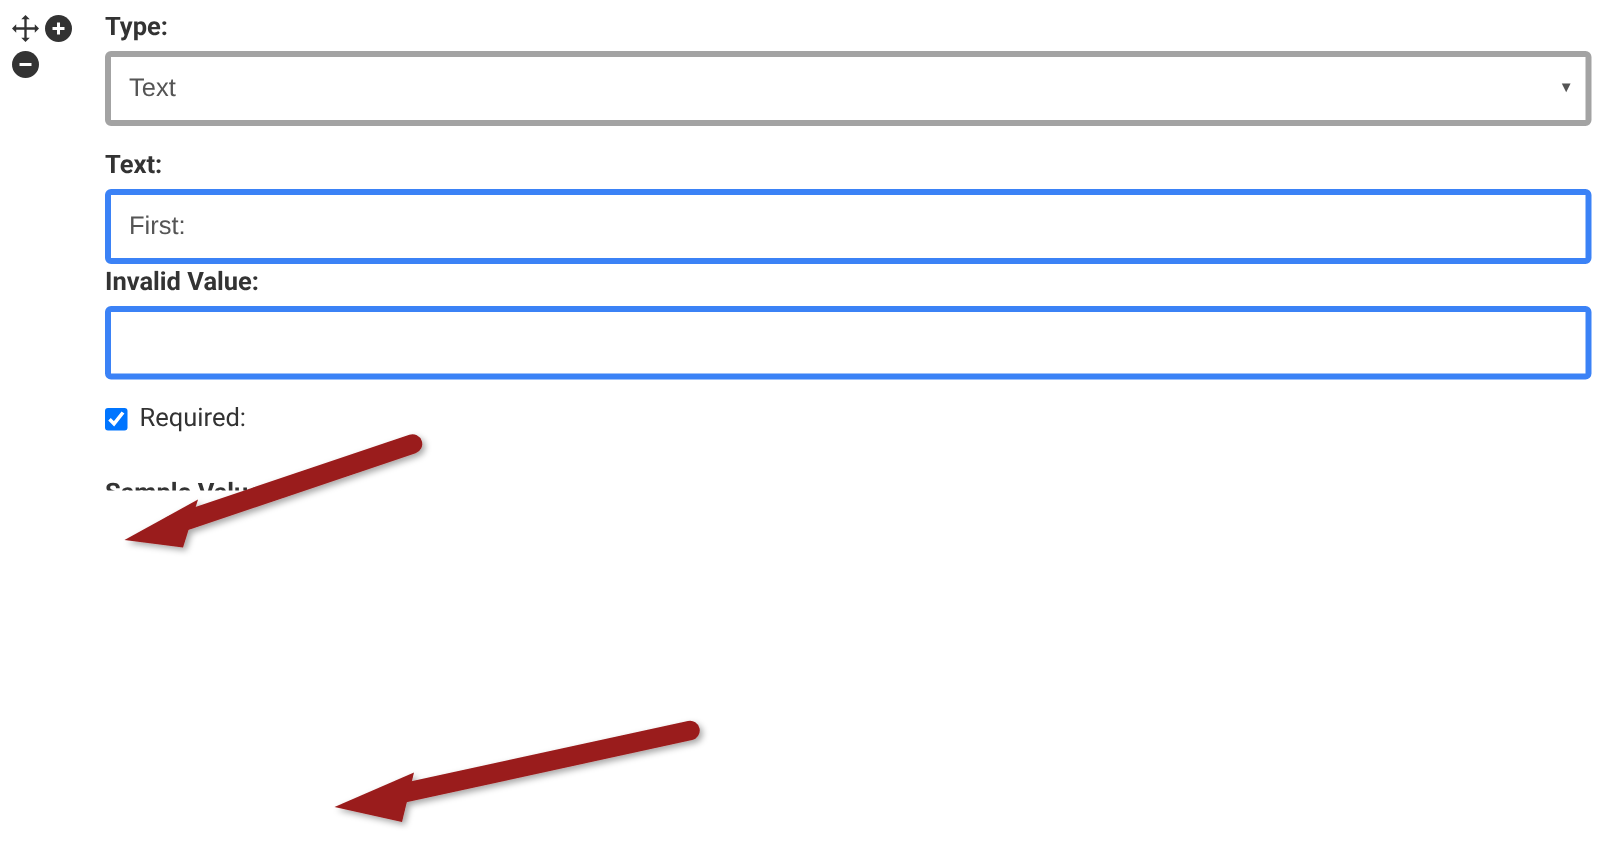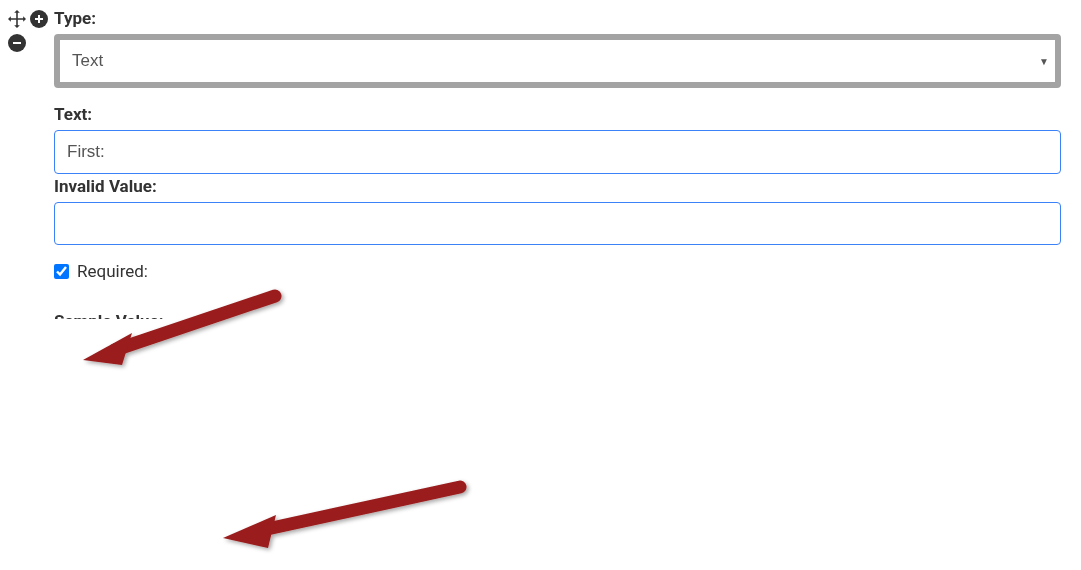--- a/index.html
+++ b/index.html
@@ -5,21 +5,21 @@
     * { box-sizing: border-box; margin: 0; padding: 0; }
     body {
       font-family: -apple-system, BlinkMacSystemFont, "Segoe UI", Roboto, "Helvetica Neue", Arial, sans-serif;
       color: #333;
       background: #fff;
       padding: 8px 20px 8px 8px;
     }
     .container {
       display: flex;
       align-items: flex-start;
-      gap: 6px;
+      gap: 22px;
     }
     .icon-column {
       display: flex;
       flex-direction: column;
       gap: 6px;
       padding-top: 2px;
       flex-shrink: 0;
     }
     .icon-row {
       display: flex;
@@ -63,33 +63,33 @@
       margin-bottom: 6px;
       display: block;
     }
     .form-control {
       width: 100%;
       padding: 9px 12px;
       font-size: 17px;
       line-height: 1.4;
       color: #555;
       background-color: #fff;
-      border: 1px solid #3b82f6;
+      border: 4px solid #3b82f6;
       border-radius: 4px;
       outline: none;
     }
     .form-control::placeholder { color: #999; }
     .form-select {
       width: 100%;
       padding: 9px 12px;
       font-size: 17px;
       line-height: 1.4;
       color: #555;
       background-color: #fff;
-      border: 6px solid #a3a3a3;
+      border: 4px solid #a3a3a3;
       border-radius: 4px;
       appearance: none;
       -webkit-appearance: none;
       outline: none;
       position: relative;
     }
     .select-wrapper { position: relative; }
     .select-wrapper::after {
       content: "▼";
       position: absolute;

